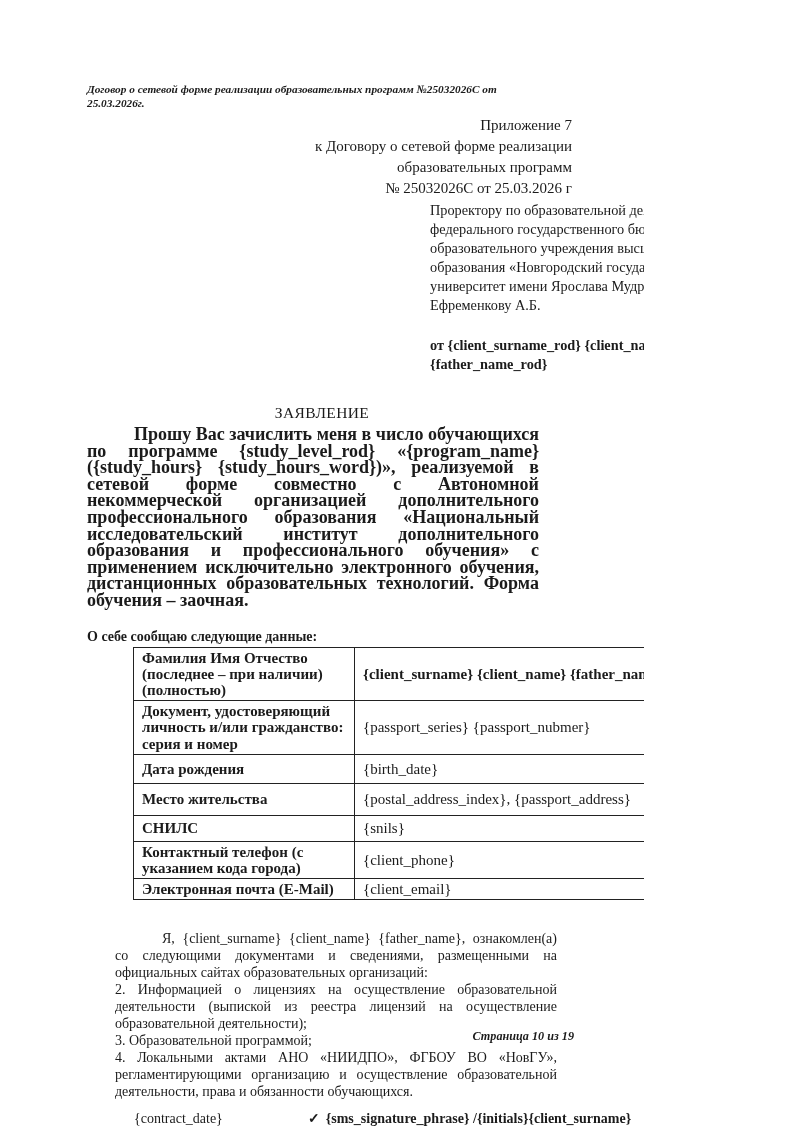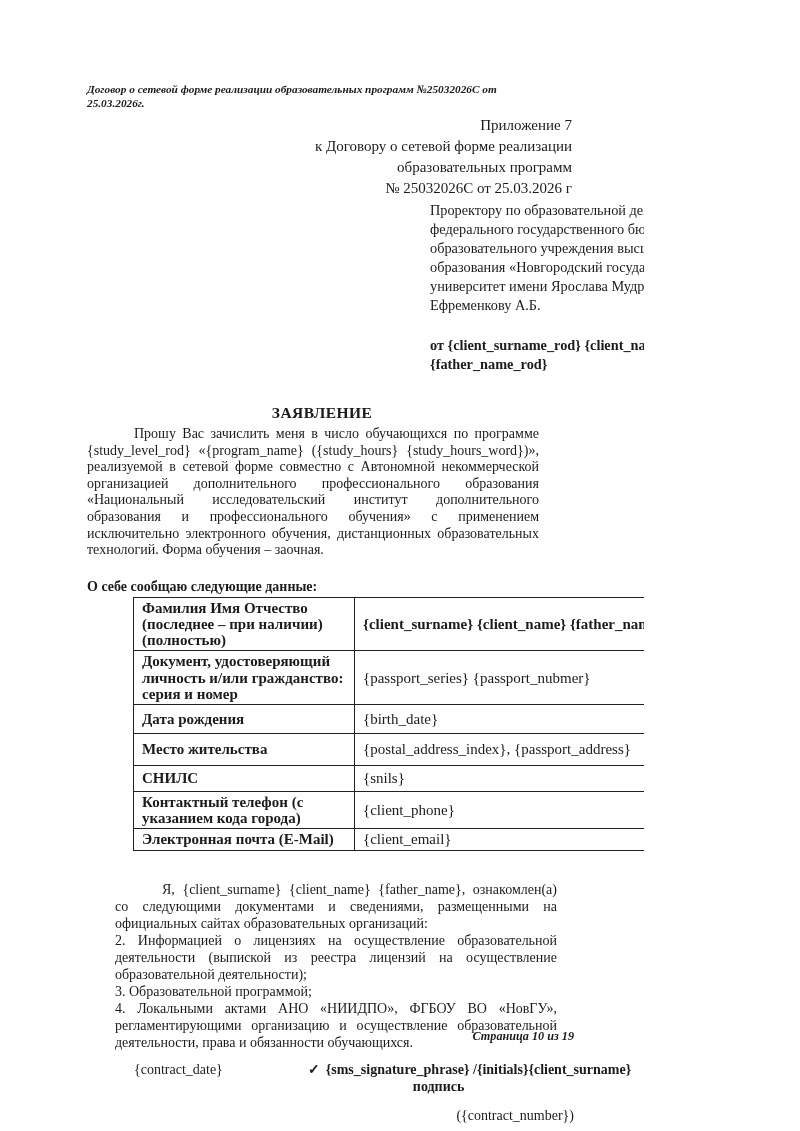--- a/index.html
+++ b/index.html
@@ -38,31 +38,32 @@
   .from-line {
     margin:21px 0 0 343px;
     width:310px;
     font-weight:bold;
     font-size:14.3px;
     line-height:19px;
   }
   .title {
     text-align:center;
     margin-top:30px;
-    font-weight:bold;
+    font-weight:normal;
     font-size:15.5px;
     letter-spacing:0.4px;
     line-height:17px;
   }
   .para {
     margin:5px 18px 0 0;
-    font-size:14px;
+    font-size:18px;
     line-height:16.6px;
     text-align:justify;
     text-indent:47px;
+    font-weight:bold;
   }
   .data-intro {
     font-weight:bold;
     font-size:14px;
     line-height:17px;
     margin-top:19px;
   }
   table.info {
     border-collapse:collapse;
     margin:2px 0 0 46px;

